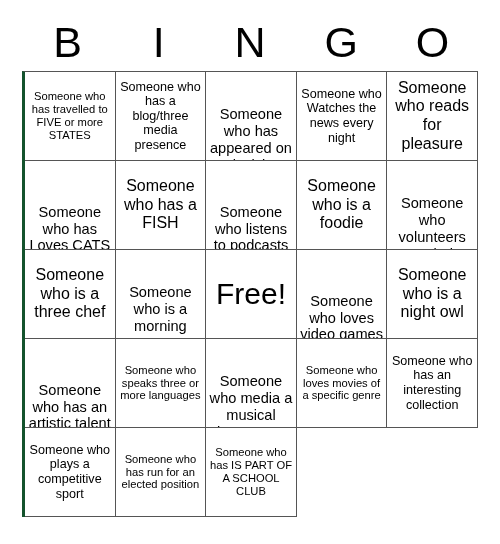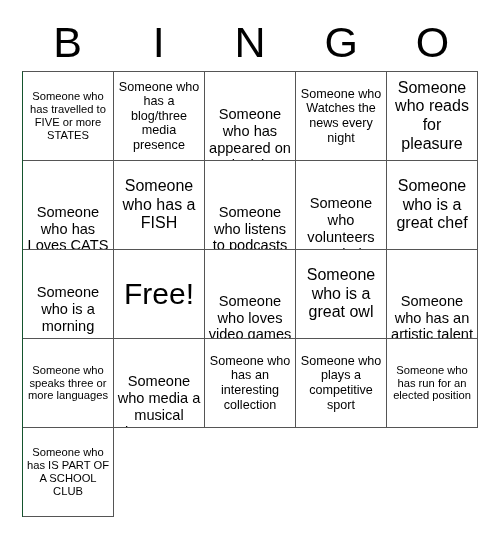--- a/index.html
+++ b/index.html
@@ -47,21 +47,21 @@
   #bingo-grid {
     position: absolute;
     left: 22px;
     top: 71px;
     width: 456px;
     height: 446px;
     display: grid;
     grid-template-columns: repeat(5, 1fr);
     grid-template-rows: repeat(5, 1fr);
     border-top: 1px solid #555555;
-    border-left: 1px solid #14532d;
+    border-left: 3px solid #14532d;
     box-sizing: border-box;
     background: #ffffff;
   }
   .cell {
     border-right: 1px solid #555555;
     border-bottom: 1px solid #555555;
     box-sizing: border-box;
     display: flex;
     align-items: center;
     justify-content: center;
@@ -116,48 +116,54 @@
 
     <div class="cell fs-md">
         <span class="cell-text">Someone who has Loves CATS</span>
       </div>
     <div class="cell fs-lg">
         <span class="cell-text">Someone who has a FISH</span>
       </div>
     <div class="cell fs-md">
         <span class="cell-text">Someone who listens to podcasts</span>
       </div>
+    <div class="cell fs-lg">
+        <span class="cell-text">Someone who is a foodie</span>
+      </div>
     <div class="cell fs-md">
         <span class="cell-text">Someone who volunteers regularly</span>
       </div>
 
     <div class="cell fs-lg">
-        <span class="cell-text">Someone who is a great chef</span>
+        <span class="cell-text">Someone who is a three chef</span>
       </div>
     <div class="cell fs-md">
         <span class="cell-text">Someone who is a morning person</span>
       </div>
     <div class="cell fs-free">
         <span class="cell-text">Free!</span>
       </div>
     <div class="cell fs-md">
         <span class="cell-text">Someone who loves video games</span>
       </div>
     <div class="cell fs-lg">
-        <span class="cell-text">Someone who is a great owl</span>
+        <span class="cell-text">Someone who is a night owl</span>
       </div>
 
     <div class="cell fs-md">
         <span class="cell-text">Someone who has an artistic talent</span>
       </div>
     <div class="cell fs-xs">
         <span class="cell-text">Someone who speaks three or more languages</span>
       </div>
     <div class="cell fs-md">
         <span class="cell-text">Someone who media a musical instrument</span>
+      </div>
+    <div class="cell fs-xs">
+        <span class="cell-text">Someone who loves movies of a specific genre</span>
       </div>
 
     <div class="cell fs-sm">
         <span class="cell-text">Someone who has an interesting collection</span>
       </div>
     <div class="cell fs-sm">
         <span class="cell-text">Someone who plays a competitive sport</span>
       </div>
     <div class="cell fs-xs">
         <span class="cell-text">Someone who has run for an elected position</span>

